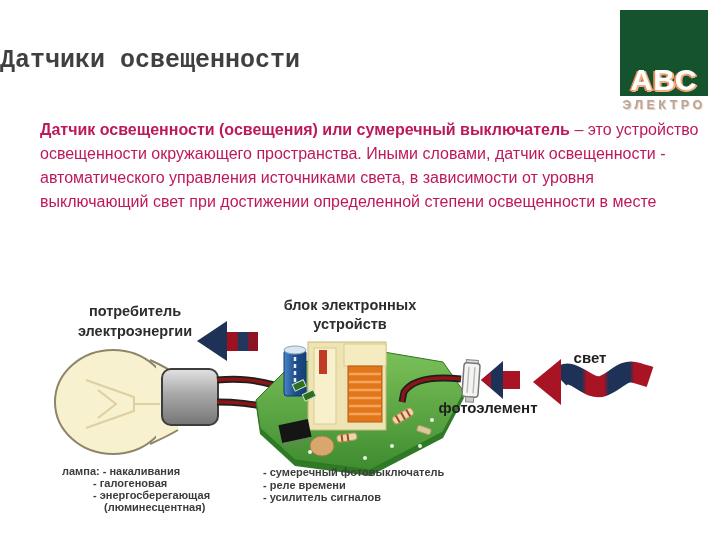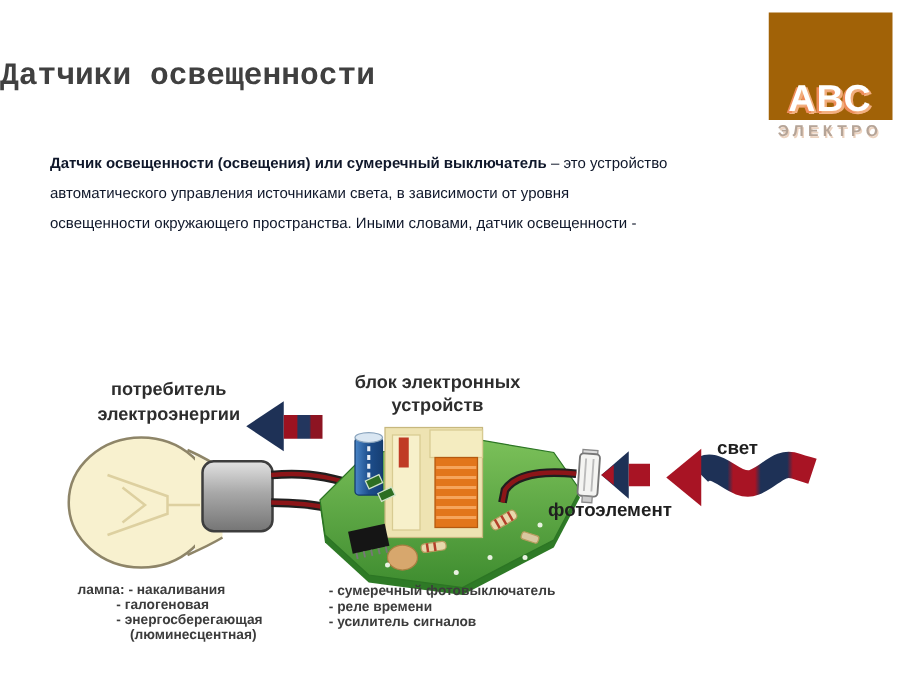--- a/index.html
+++ b/index.html
@@ -1,31 +1,31 @@
 <!DOCTYPE html>
 <html><head>
 <meta charset="utf-8">
 <style>
   html,body{margin:0;padding:0;background:#fff;}
   .page{position:relative;width:720px;height:540px;background:#ffffff;overflow:hidden;
         font-family:"Liberation Sans",sans-serif;}
   
   .logo-wrap{position:absolute;left:605px;top:10px;width:118px;text-align:center;}
-  .logo-square{width:99px;height:86px;margin:0 auto;background:#a16207;
+  .logo-square{width:88px;height:86px;margin:0 auto;background:#14532d;
                display:flex;align-items:flex-end;justify-content:center;}
   .logo-abc{font-size:30px;font-weight:bold;letter-spacing:1px;color:#ffffff;line-height:30px;
             padding-bottom:1px;
             text-shadow:2px 1px 0 #f2ae7e,-2px 1px 0 #ee8c5a,0 2px 0 #f5b184;}
   .logo-electro{margin-top:2px;font-size:12.5px;font-weight:bold;letter-spacing:3.5px;
                 color:#b5a497;text-shadow:1px 1px 0 #ecd3c0;}
   
   .title{position:absolute;left:0;top:46px;width:600px;text-align:left;
          font-size:25px;font-weight:bold;color:#404040;letter-spacing:0px;font-family:Liberation Mono, monospace;}
   
-  .paragraph{position:absolute;left:40px;top:118px;font-size:12px;color:#0f172a;
+  .paragraph{position:absolute;left:40px;top:118px;font-size:16px;color:#be185d;
              line-height:24px;}
   .paragraph div{white-space:nowrap;}
   .paragraph b{font-weight:bold;}
   
   .lbl{font-family:"Liberation Sans",sans-serif;font-size:14.5px;font-weight:bold;
        fill:#2d2d2d;text-anchor:middle;}
   .lbl2{font-family:"Liberation Sans",sans-serif;font-size:15px;font-weight:bold;
         fill:#1f1f1f;text-anchor:middle;}
   .small{font-family:"Liberation Sans",sans-serif;font-size:11px;font-weight:600;
          fill:#3c3c3c;}
@@ -39,22 +39,23 @@
     <div class="logo-square">
       <span class="logo-abc">АВС</span>
     </div>
     <div class="logo-electro">ЭЛЕКТРО</div>
   </div>
 
   <div class="title">Датчики освещенности</div>
 
   <div class="paragraph">
     <div><b>Датчик освещенности (освещения) или сумеречный выключатель</b><span> – это устройство</span></div>
+    <div>освещенности окружающего пространства. Иными словами, датчик освещенности -</div>
     <div>автоматического управления источниками света, в зависимости от уровня</div>
-    <div>освещенности окружающего пространства. Иными словами, датчик освещенности -</div>
+    <div>выключающий свет при достижении определенной степени освещенности в месте</div>
   </div>
 
   <svg width="720" height="260" viewBox="0 0 720 260" style="position:absolute;left:0;top:280px;">
     <defs>
       <linearGradient id="gBase" x1="0" y1="0" x2="0" y2="1">
         <stop offset="0" stop-color="#e2e2e2"></stop>
           <stop offset="0.45" stop-color="#a8a8a8"></stop>
         <stop offset="1" stop-color="#757575"></stop>
       </linearGradient>
       <linearGradient id="gPcb" x1="0" y1="0" x2="0" y2="1">

